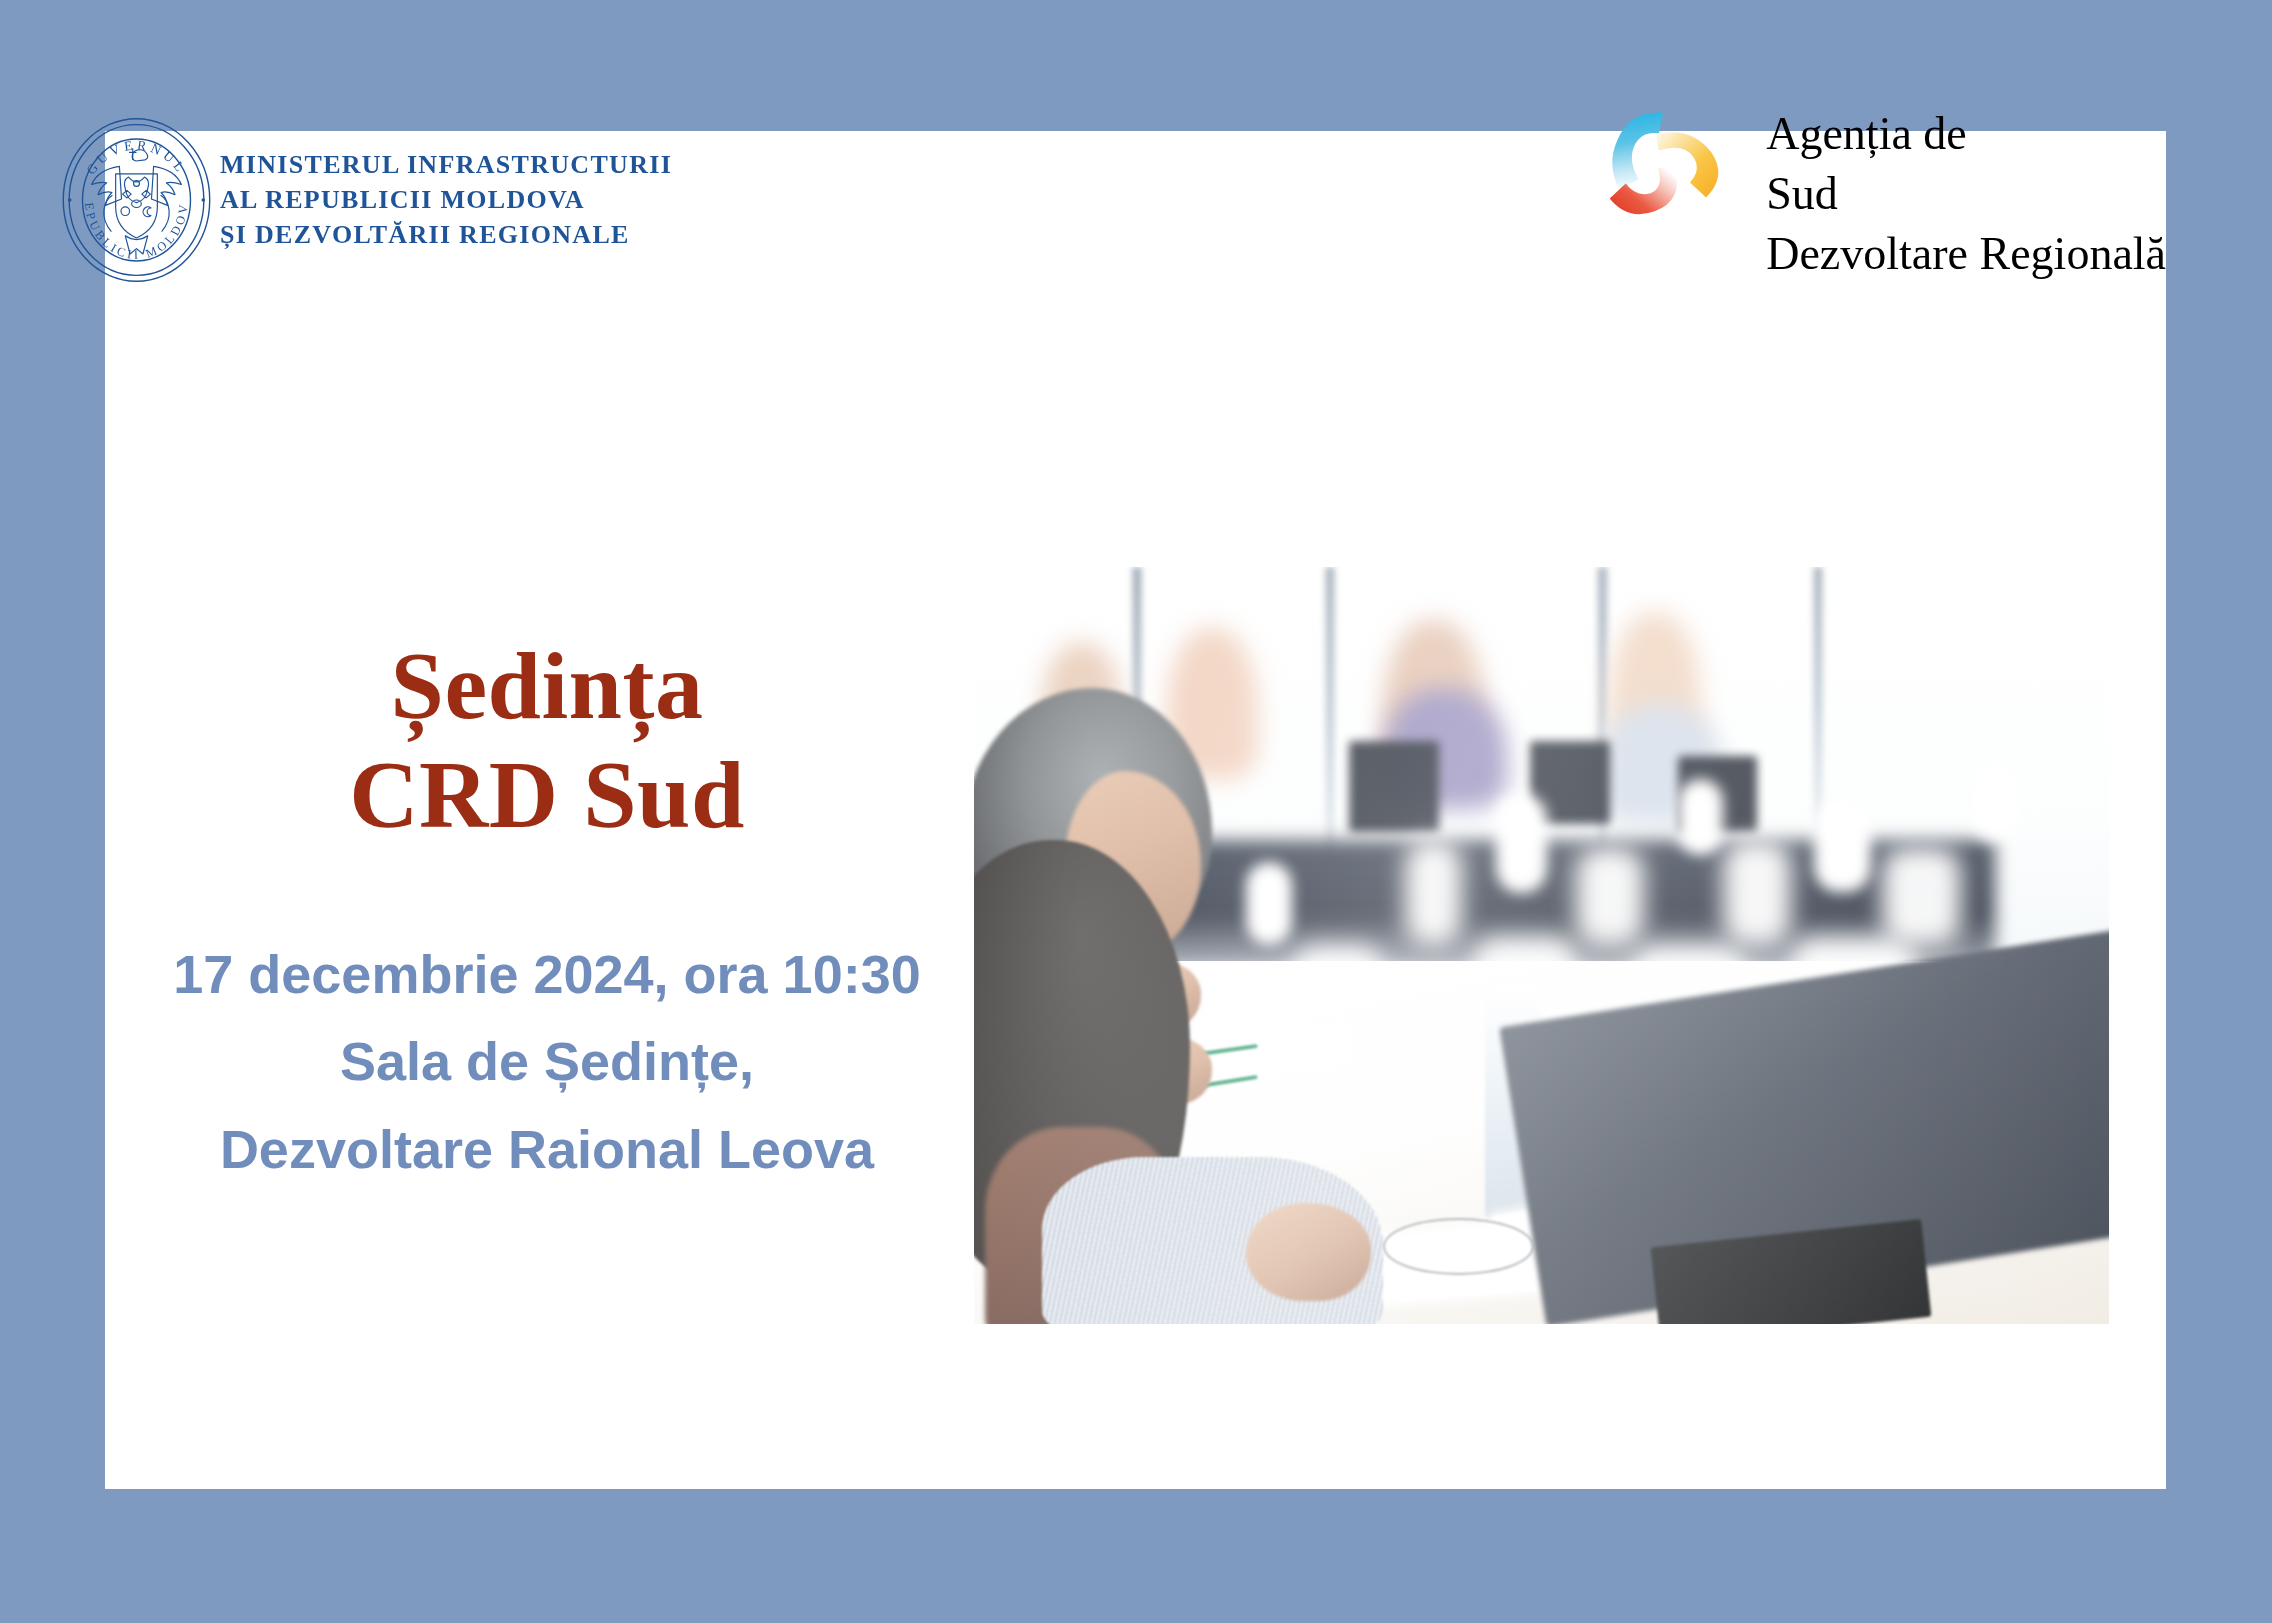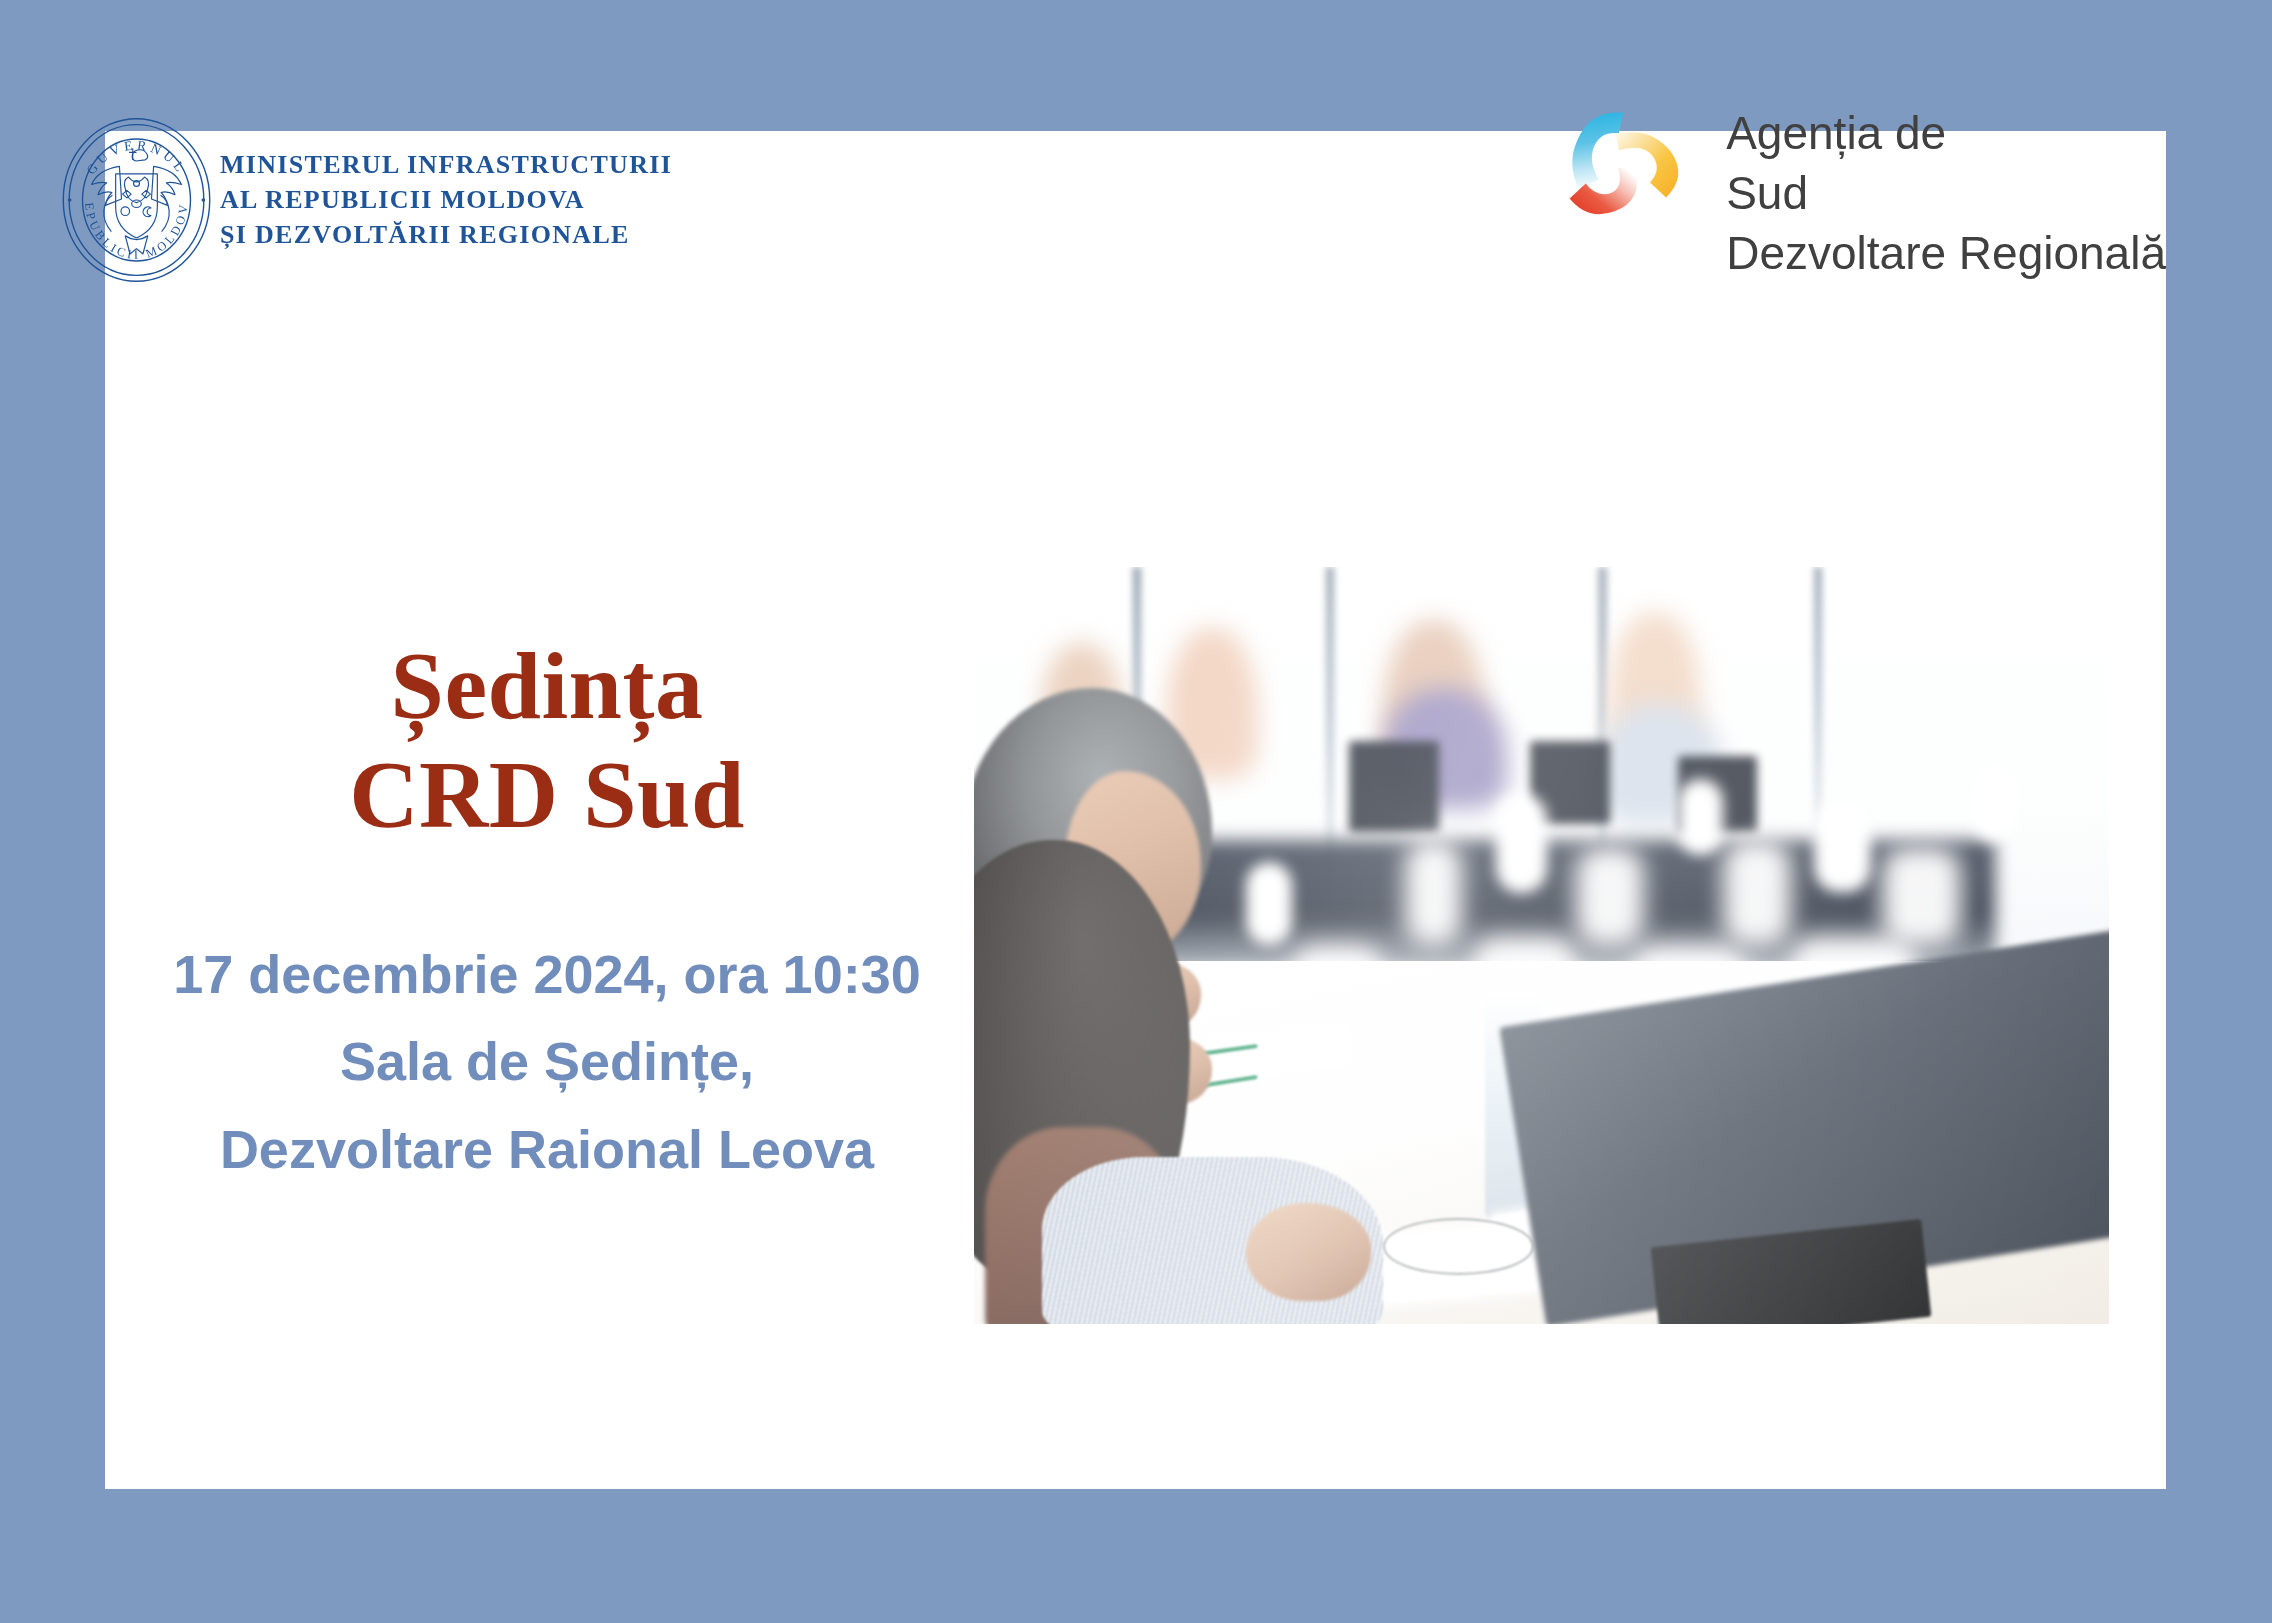--- a/index.html
+++ b/index.html
@@ -23,22 +23,22 @@
   .seal{width:155px;height:170px;flex:0 0 auto;}
   .ministry-text{margin-left:6px;color:#1f5499;
     font-family:"Liberation Serif", serif;
     font-weight:700;font-size:26px;letter-spacing:1.3px;line-height:1.30;
     font-variant:small-caps;text-transform:uppercase;white-space:nowrap;}
   .ministry-text div{padding:0.5px 0;}
 
   
   .adr{position:absolute;right:107px;top:104px;display:flex;align-items:flex-start;}
   .adr-mark{width:135px;height:135px;flex:0 0 auto;margin-top:-3.2px;}
-  .adr-text{margin-left:31px;color:#404040;
-    font-family:Liberation Sans, sans-serif;
+  .adr-text{margin-left:31px;color:#000000;
+    font-family:Liberation Serif, serif;
     font-weight:400;font-size:46px;line-height:1.30;white-space:nowrap;}
 
   
   .left-col{
     position:absolute;left:114px;top:631px;
     width:866px;text-align:center;
   }
   .title{
     color:#9c2d15;
     font-family:"Liberation Serif", serif;

